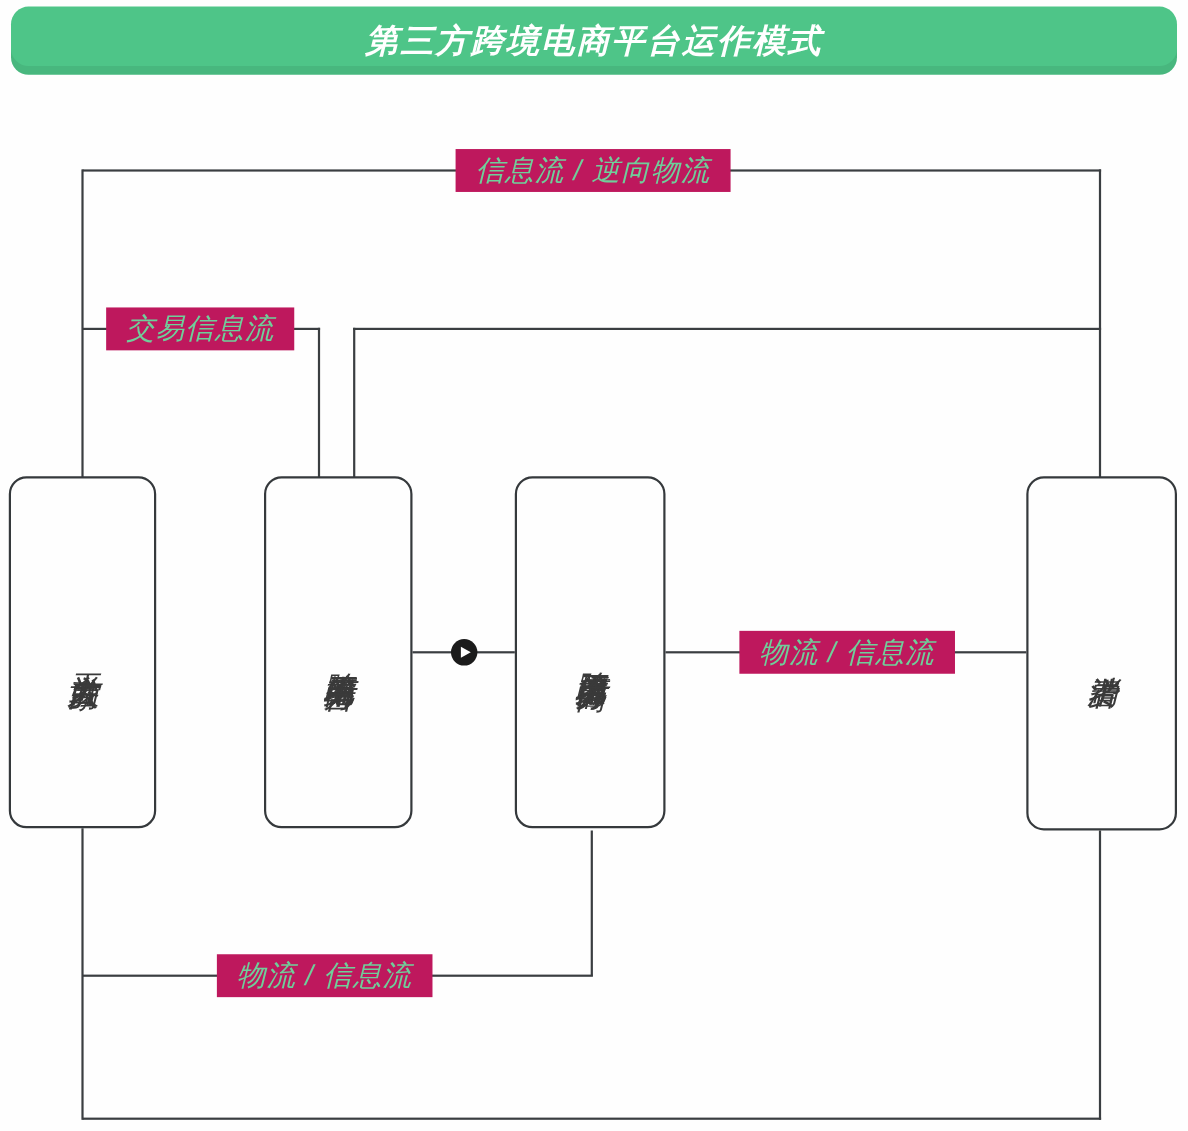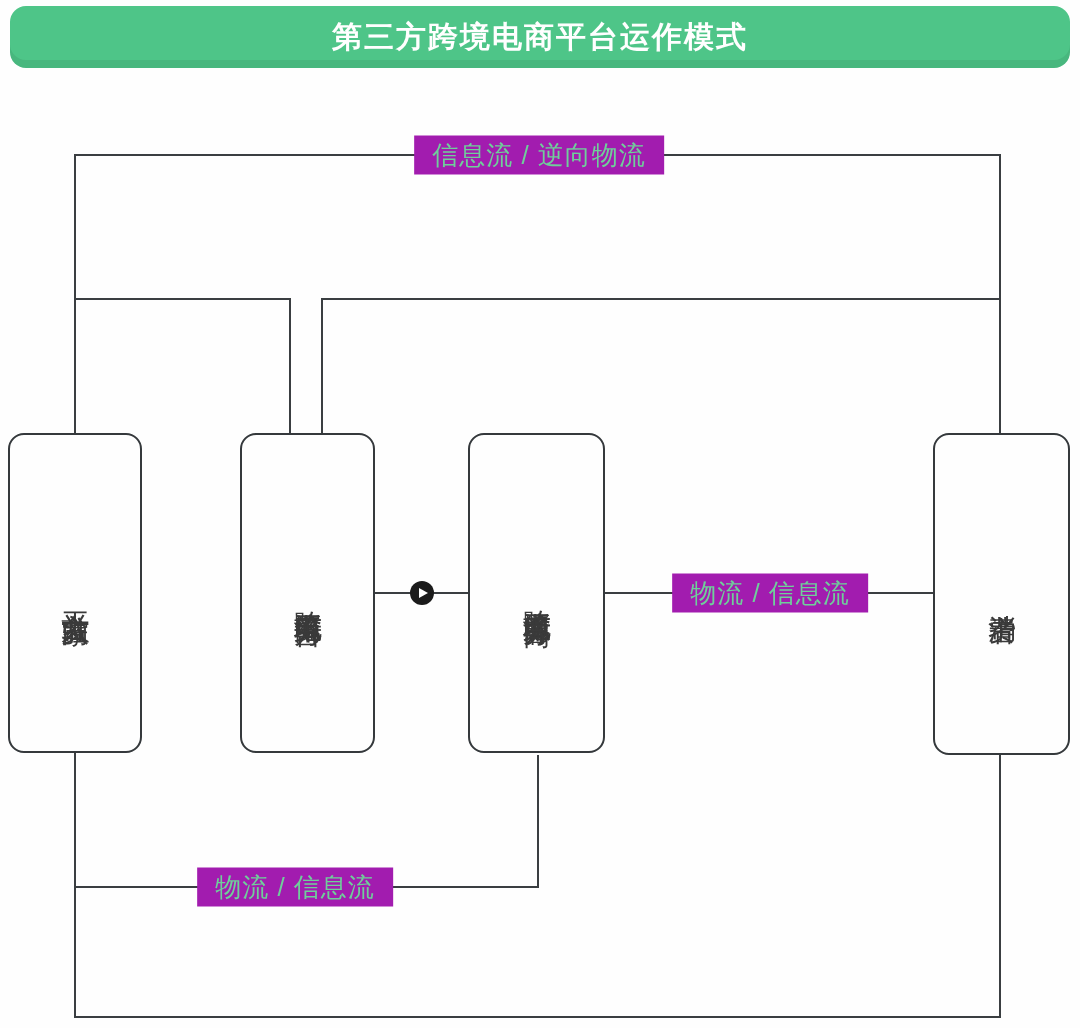--- a/index.html
+++ b/index.html
@@ -7,20 +7,21 @@
     padding: 0;
     background: #ffffff;
     font-family: "Liberation Sans", "DejaVu Sans", sans-serif;
   }
   #stage {
     position: relative;
     width: 1080px;
     height: 1028px;
     background: #fefefe;
     overflow: hidden;
+    font-style: italic;
   }
   
   .header-bar {
     position: absolute;
     left: 10px; top: 6px;
     width: 1060px; height: 62px;
     background: #4ec588;
     border-radius: 16px;
     box-shadow: inset 0 -8px 0 rgba(0,0,0,0.07);
     display: flex;
@@ -58,21 +59,21 @@
   #node-service   { left: 468px; top: 433px; width: 137px; height: 320px; }
   #node-consumer  { left: 933px; top: 433px; width: 137px; height: 322px; }
   
   .hl, .vl { position: absolute; background: #3a3e41; }
   .hl { height: 2px; }
   .vl { width: 2px; }
   
   .edge-label {
     position: absolute;
     transform: translate(-50%, -50%);
-    background: #a21caf;
+    background: #be185d;
     color: #6fcf9a;
     font-size: 26px;
     letter-spacing: 1px;
     padding: 2px 18px;
     white-space: nowrap;
   }
   
   .arrow-badge {
     position: absolute;
     left: 410px; top: 581px;
@@ -110,20 +111,21 @@
 
   <div class="vl" style="left:74px;  top:154px; height:280px;"></div>
   <div class="vl" style="left:999px; top:154px; height:280px;"></div>
   <div class="vl" style="left:289px; top:298px; height:136px;"></div>
   <div class="vl" style="left:321px; top:298px; height:136px;"></div>
   <div class="vl" style="left:74px;  top:753px; height:265px;"></div>
   <div class="vl" style="left:999px; top:755px; height:263px;"></div>
   <div class="vl" style="left:537px; top:755px; height:132px;"></div>
 
   <div class="edge-label" style="left:539px; top:155px;">信息流 / 逆向物流</div>
+  <div class="edge-label" style="left:182px; top:299px;">交易信息流</div>
   <div class="edge-label" style="left:770px; top:593px;">物流 / 信息流</div>
   <div class="edge-label" style="left:295px; top:887px;">物流 / 信息流</div>
 
   <div class="arrow-badge">
     <span class="play-icon"></span>
   </div>
 
   <div class="node" id="node-merchant">
     <span class="vtext">平台入驻商家</span>
   </div>

